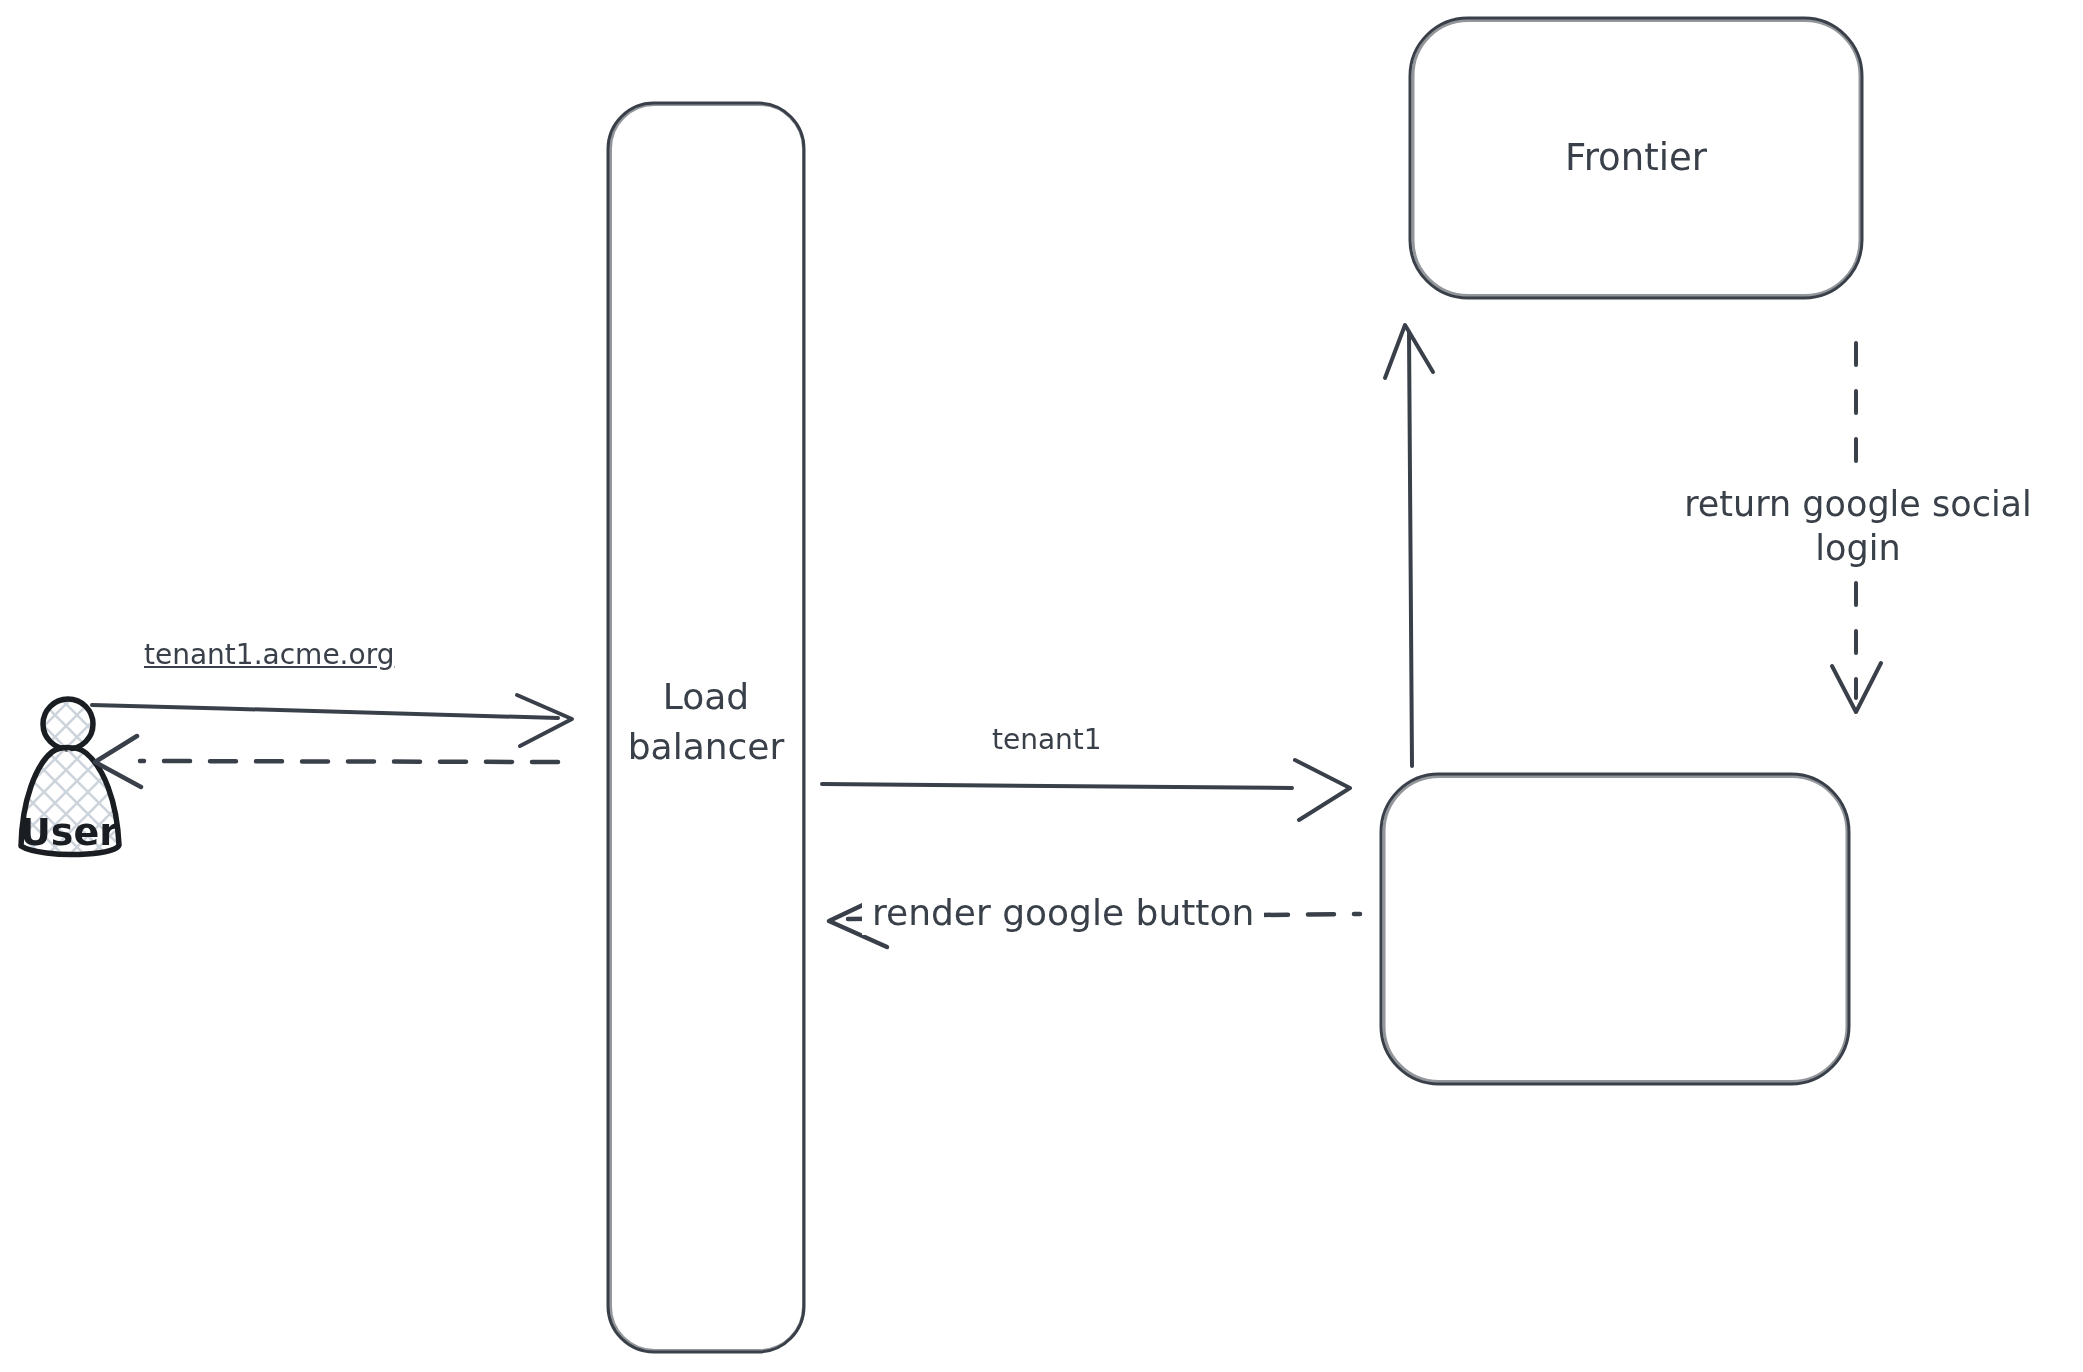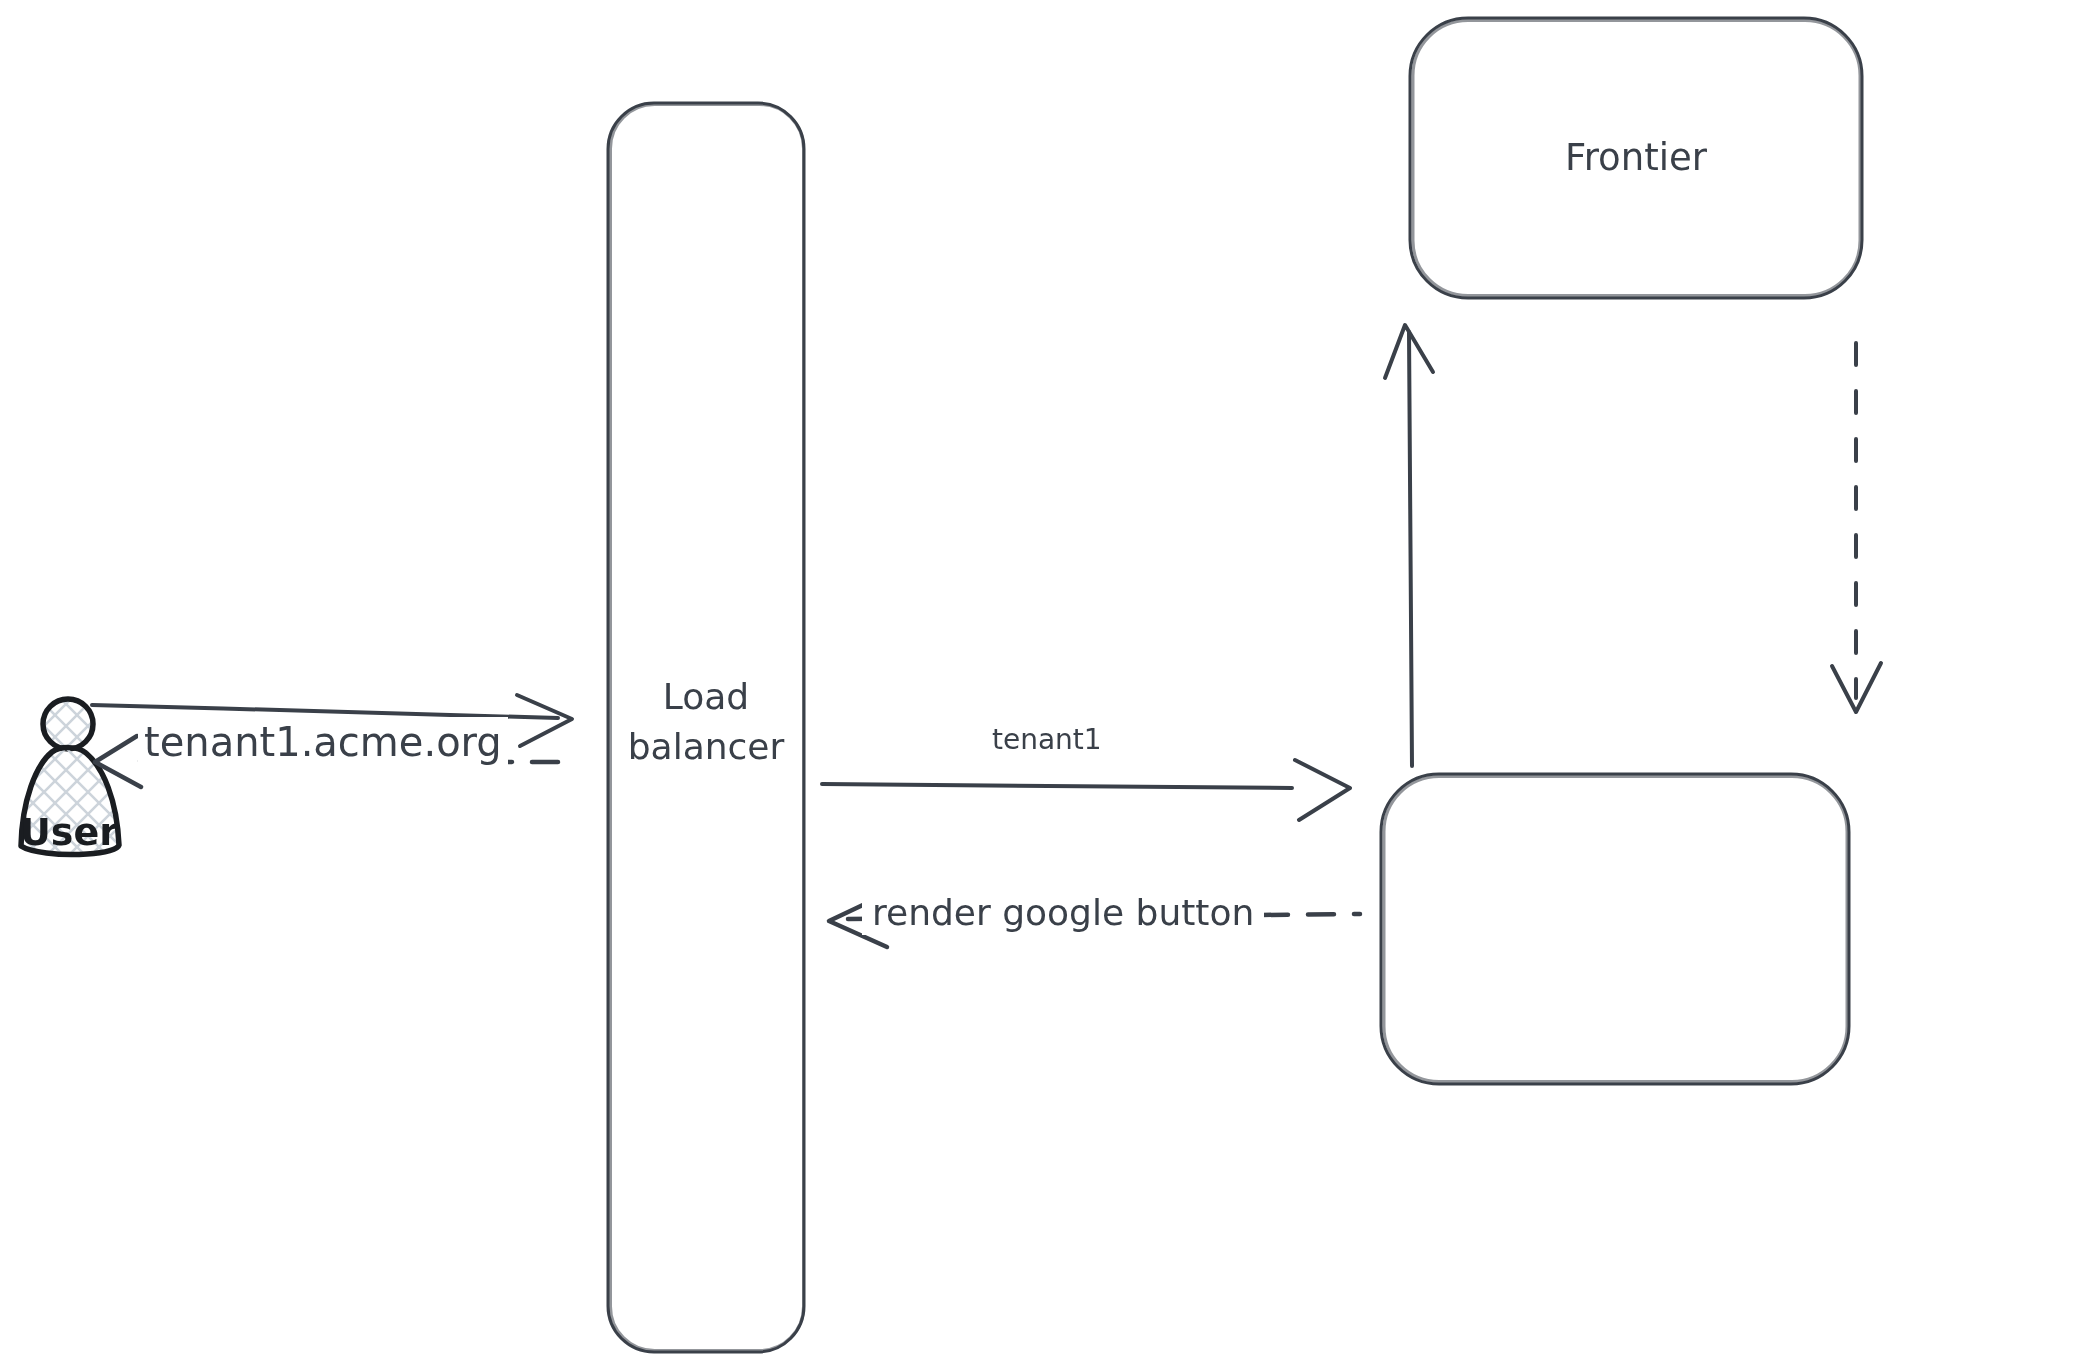--- a/index.html
+++ b/index.html
@@ -30,21 +30,21 @@
   .mask {
     background: #ffffff;           
     white-space: nowrap;
   }
   
   #lbl-user          { left: 4px;    top: 810px;  width: 130px; font-size: 38px; color: #1a1d21; font-weight: bold; }
   #lbl-load-balancer { left: 594px;  top: 672px;  width: 224px; font-size: 36px; line-height: 50px; }
   #lbl-frontier      { left: 1486px; top: 136px;  width: 300px; font-size: 37px; }
   #lbl-frontend-mgr  { left: 1485px; top: 880px;  width: 260px; font-size: 36px; line-height: 50px; }
   
-  #lbl-acme    { left: 138px;  top: 717px; font-size: 40px; padding: 2px 6px; }
+  #lbl-acme    { left: 138px;  top: 636px; font-size: 28px; padding: 2px 6px; text-decoration: underline; }
   #lbl-tenant1 { left: 982px;  top: 721px; font-size: 28px; padding: 2px 10px; }
   #lbl-render  { left: 862px;  top: 890px; font-size: 36px; padding: 2px 10px; }
   #lbl-find    { left: 1232px; top: 482px; width: 362px; font-size: 35px; line-height: 44px;
                  background: #ffffff; }
   #lbl-return  { left: 1648px; top: 482px; width: 420px; font-size: 35px; line-height: 44px;
                  background: #ffffff; }
 </style>
 </head>
 <body>
 
@@ -118,14 +118,15 @@
   <div class="label" id="lbl-load-balancer">Load balancer</div>
 
 
   <div class="label mask" id="lbl-acme">tenant1.acme.org</div>
 
   <div class="label mask" id="lbl-tenant1">tenant1</div>
 
   <div class="label mask" id="lbl-render">render google button</div>
 
 
+  <div class="label" id="lbl-return">return google social login</div>
 
 </div>
 
 </body></html>

